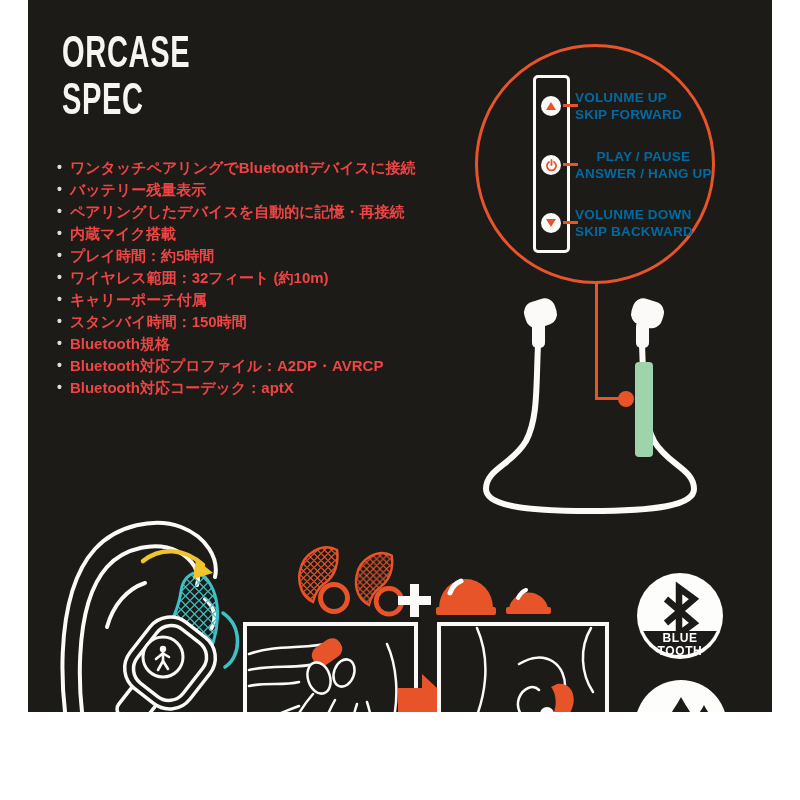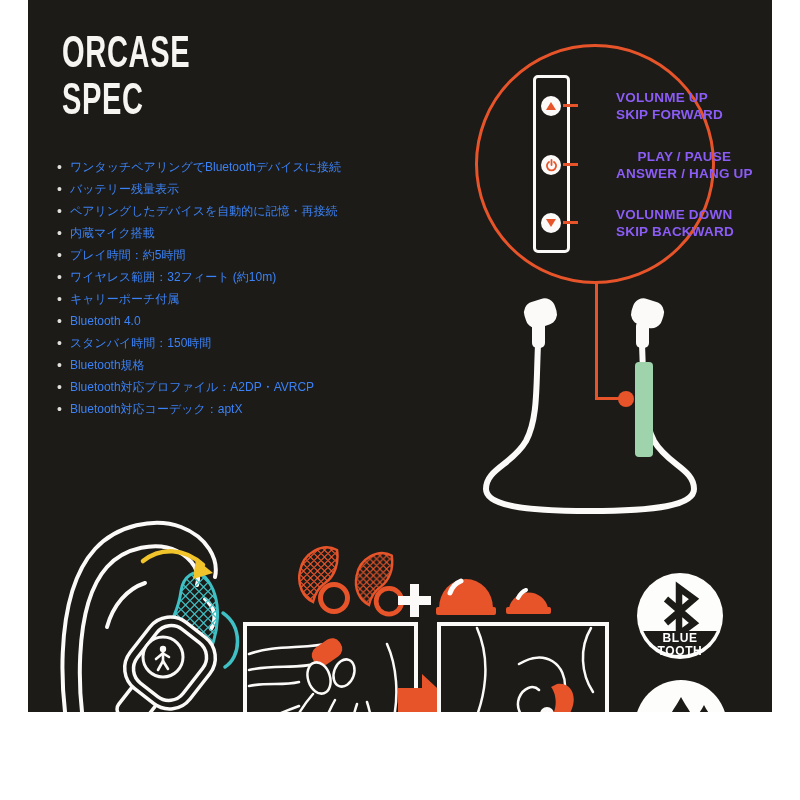--- a/index.html
+++ b/index.html
@@ -8,33 +8,33 @@
          font-family:"Liberation Sans","DejaVu Sans",sans-serif;}
   #canvas-bg{position:absolute;left:28px;top:0;width:744px;height:800px;background:#1c1b18;}
 
   
   .title{position:absolute;left:62px;top:28px;color:#f6f5f1;font-weight:800;
          font-size:44px;line-height:47px;letter-spacing:1px;
          transform:scaleX(0.66);transform-origin:0 0;white-space:nowrap;}
 
   
   .features{position:absolute;left:57px;top:160px;width:440px;margin:0;padding:0;list-style:none;}
-  .features li{color:#3b82f6;font-size:12px;line-height:15px;margin-bottom:7px;
-               display:flex;align-items:flex-start;white-space:nowrap;}
+  .features li{color:#ef4444;font-size:15px;line-height:15px;margin-bottom:7px;
+               display:flex;align-items:flex-start;white-space:nowrap;font-weight:bold;}
   .features li::before{content:"•";color:#e2e0dc;margin-right:8px;font-size:14px;line-height:15px;}
 
   
   .callout-circle{position:absolute;left:475px;top:44px;width:240px;height:240px;
                   border:3px solid #e8542a;border-radius:50%;}
   .remote-rect{position:absolute;left:533px;top:75px;width:37px;height:178px;
                border:3px solid #fbfaf8;border-radius:5px;}
   .rc-btn{position:absolute;width:20px;height:20px;border-radius:50%;background:#fbfaf8;
           display:flex;align-items:center;justify-content:center;}
   .rc-dash{position:absolute;width:15px;height:3px;background:#e8542a;}
-  .rc-label{position:absolute;left:616px;color:#8b5cf6;font-weight:bold;font-size:13.5px;
+  .rc-label{position:absolute;left:575px;color:#0369a1;font-weight:bold;font-size:13.5px;
             line-height:17px;letter-spacing:0.2px;white-space:nowrap;}
   .tri-up{width:0;height:0;border-left:5px solid transparent;border-right:5px solid transparent;
           border-bottom:8px solid #e8542a;}
   .tri-down{width:0;height:0;border-left:5px solid transparent;border-right:5px solid transparent;
           border-top:8px solid #e8542a;}
   .conn-v{position:absolute;left:595px;top:283px;width:3px;height:115px;background:#e8542a;}
   .conn-h{position:absolute;left:595px;top:397px;width:28px;height:3px;background:#e8542a;}
   .conn-dot{position:absolute;left:618px;top:391px;width:16px;height:16px;border-radius:50%;background:#e8542a;}
 
   .abs{position:absolute;}
@@ -61,21 +61,20 @@
   </div>
 
   <ul class="features">
     <li>ワンタッチペアリングでBluetoothデバイスに接続</li>
     <li>バッテリー残量表示</li>
     <li>ペアリングしたデバイスを自動的に記憶・再接続</li>
     <li>内蔵マイク搭載</li>
     <li>プレイ時間：約5時間</li>
     <li>ワイヤレス範囲：32フィート (約10m)</li>
     <li>キャリーポーチ付属</li>
-    <li>Bluetooth 4.0</li>
     <li>スタンバイ時間：150時間</li>
     <li>Bluetooth規格</li>
     <li>Bluetooth対応プロファイル：A2DP・AVRCP</li>
     <li>Bluetooth対応コーデック：aptX</li>
   </ul>
 
   <div class="callout-circle"></div>
   <div class="remote-rect"></div>
 
   <div class="rc-btn" style="left:541px;top:96px;">

